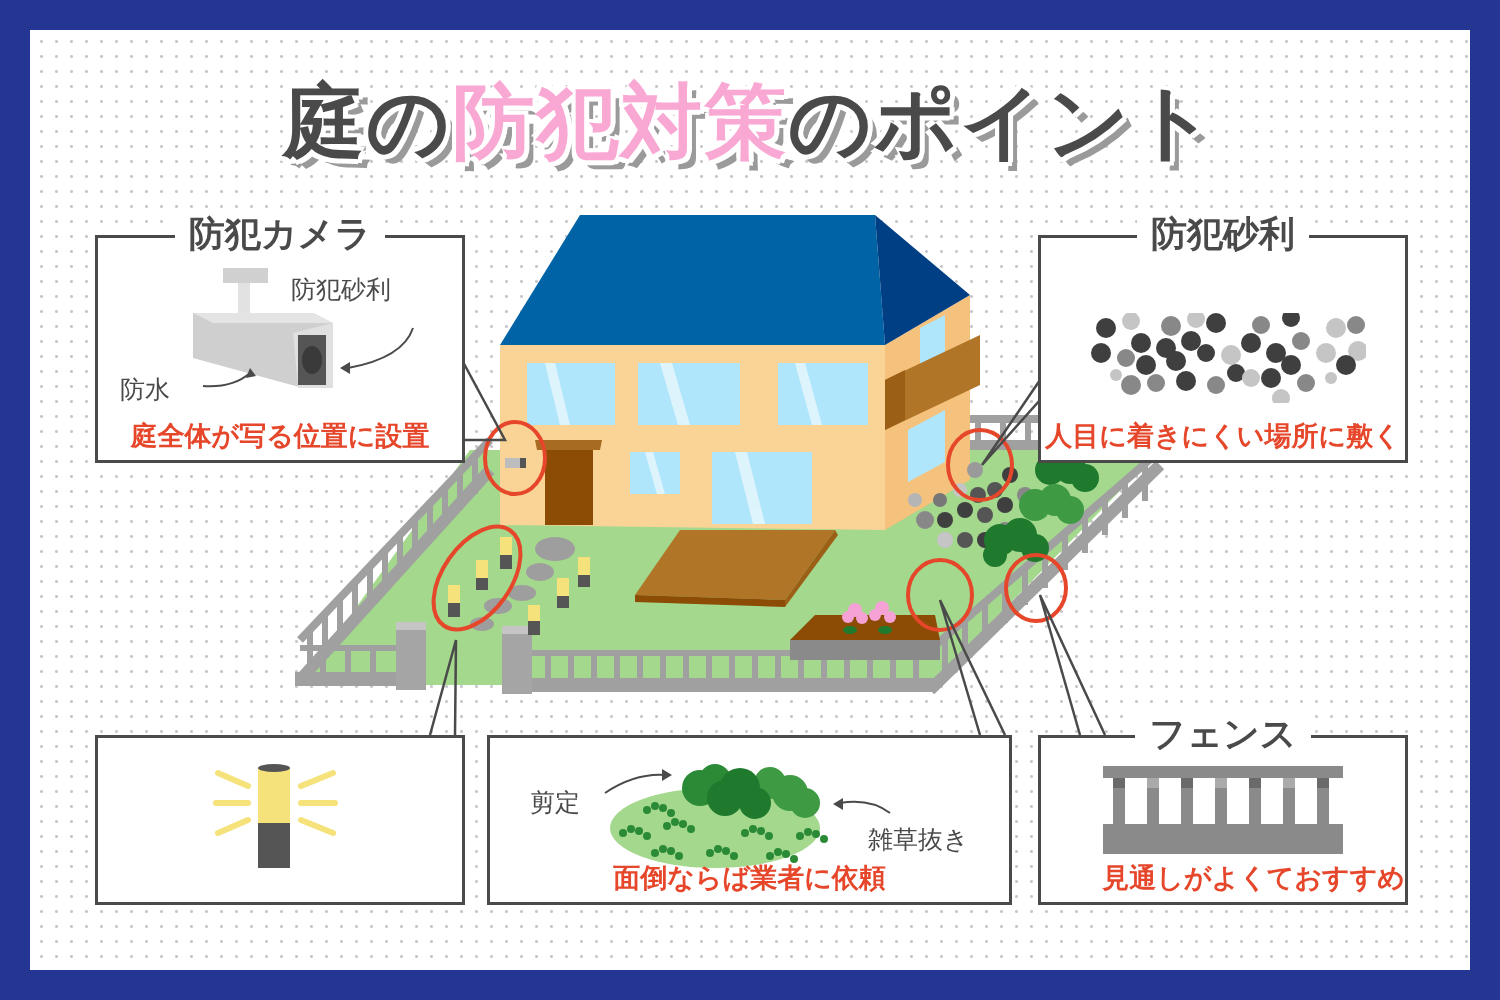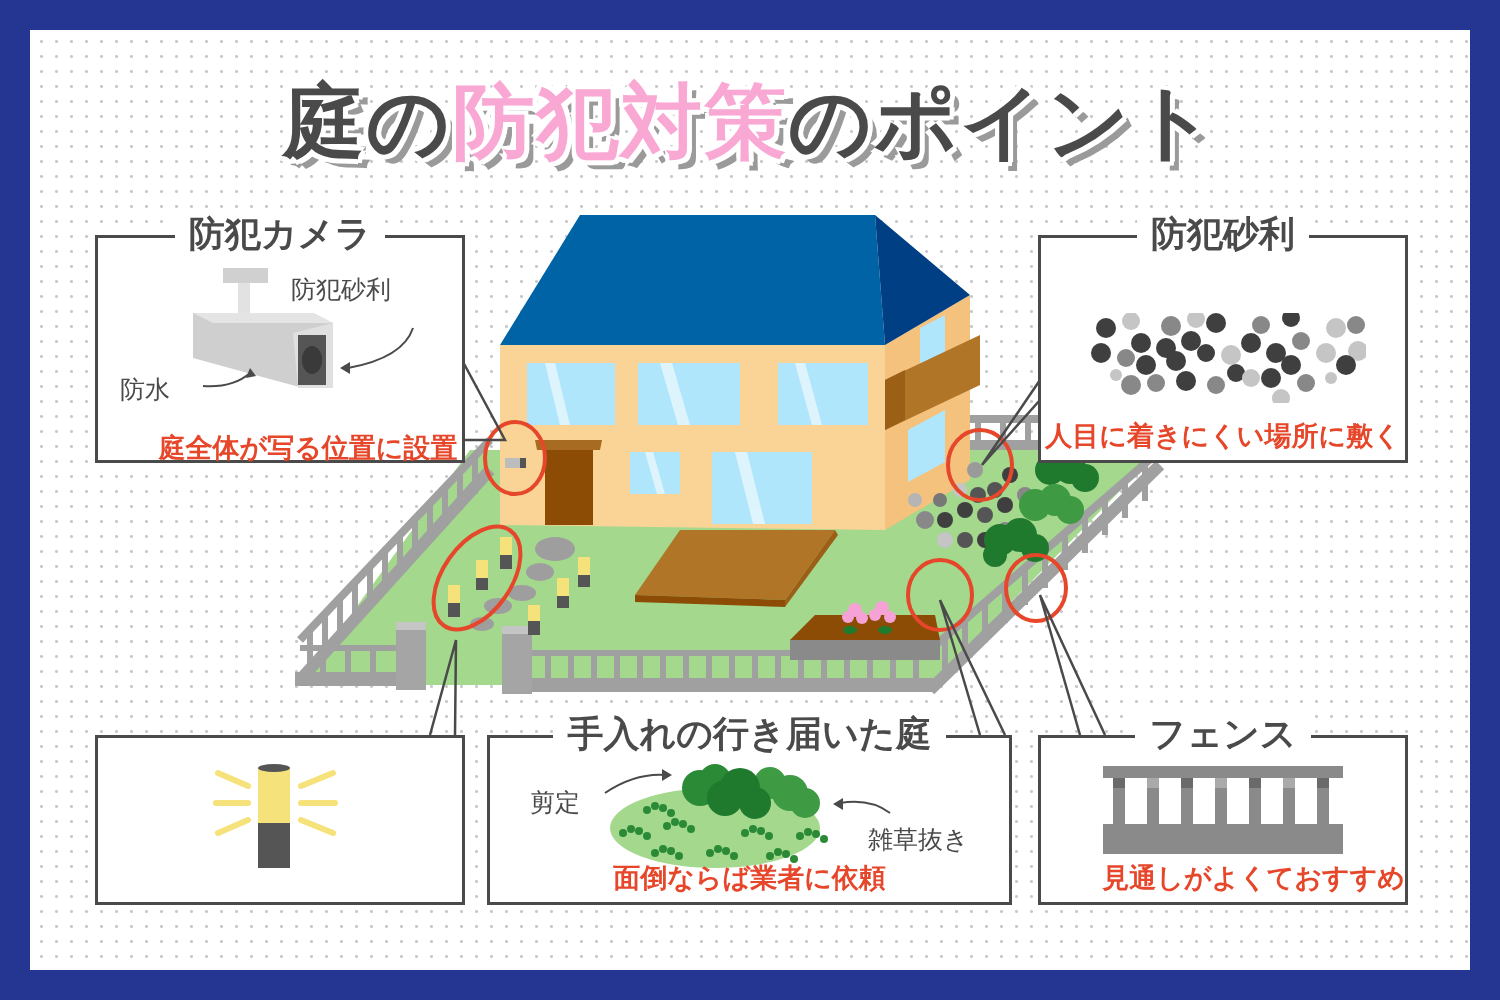--- a/index.html
+++ b/index.html
@@ -262,21 +262,21 @@
     <ellipse cx="129" cy="97" rx="10" ry="14" fill="#3a3a3a"></ellipse>
   </svg>
   <svg style="position:absolute;left:90px;top:80px;" width="270" height="80" viewBox="0 0 270 80">
     <path d="M15 68 Q45 70 62 55" stroke="#4a4a4a" stroke-width="2" fill="none"></path>
       <polygon points="62,50 68,58 58,60" fill="#4a4a4a"></polygon>
     <path d="M225 10 Q215 40 160 50" stroke="#4a4a4a" stroke-width="2" fill="none"></path>
       <polygon points="152,50 162,44 162,56" fill="#4a4a4a"></polygon>
   </svg>
   <div class="note" style="left:193px;top:35px;">防犯砂利</div>
   <div class="note" style="left:22px;top:135px;">防水</div>
-  <div class="highlight" style="top:192px;margin-left:28px;">庭全体が写る位置に設置</div>
+  <div class="highlight" style="top:180px;">庭全体が写る位置に設置</div>
 </div>
 
 <div class="card" style="left:1038px;top:235px;width:370px;height:228px;">
   <div class="card-title"><span class="bg">防犯砂利</span></div>
   <svg style="position:absolute;left:45px;top:75px;" width="280" height="90" viewBox="0 0 280 90">
     <g>
       <circle cx="20" cy="15" r="10" fill="#3f3f3f"></circle>
         <circle cx="45" cy="8" r="9" fill="#c5c5c5"></circle>
         <circle cx="85" cy="13" r="10" fill="#888"></circle>
       <circle cx="110" cy="6" r="9" fill="#c5c5c5"></circle>
@@ -327,21 +327,20 @@
         <line x1="3" y1="45" x2="35" y2="45"></line>
         <line x1="5" y1="75" x2="35" y2="62"></line>
       <line x1="88" y1="28" x2="120" y2="15"></line>
         <line x1="88" y1="45" x2="122" y2="45"></line>
         <line x1="88" y1="62" x2="120" y2="75"></line>
     </g>
   </svg>
 </div>
 
 <div class="card" style="left:487px;top:735px;width:525px;height:170px;">
-  <div class="card-title"><span class="bg">手入れの行き届いた庭</span></div>
   <svg style="position:absolute;left:115px;top:20px;" width="240" height="110" viewBox="0 0 240 110">
     <ellipse cx="110" cy="70" rx="105" ry="40" fill="#a3d88d"></ellipse>
     <g fill="#3e9a43">
         <circle cx="185" cy="35" r="18"></circle>
         <circle cx="165" cy="25" r="16"></circle>
         <circle cx="200" cy="45" r="15"></circle>
       </g>
     <g fill="#2b8a36">
         <circle cx="95" cy="30" r="18"></circle>
         <circle cx="110" cy="22" r="16"></circle>

